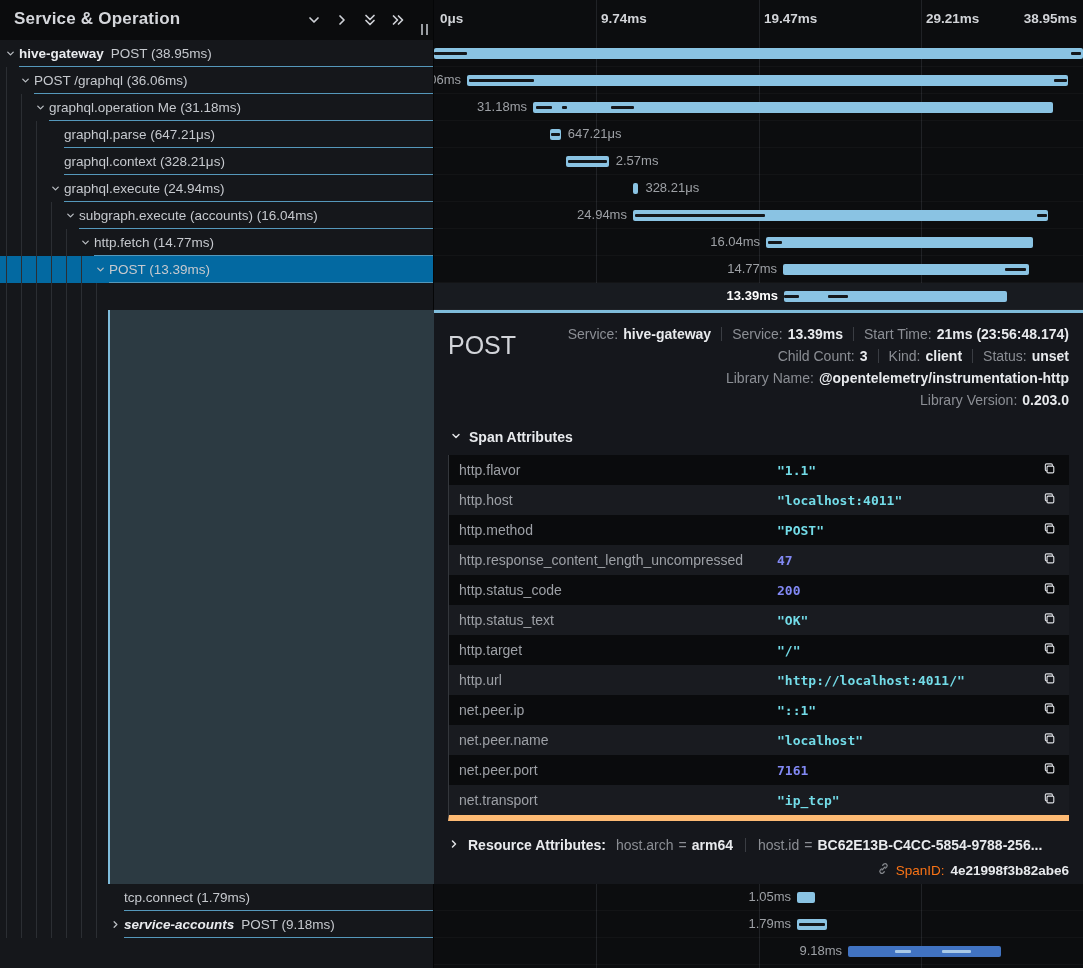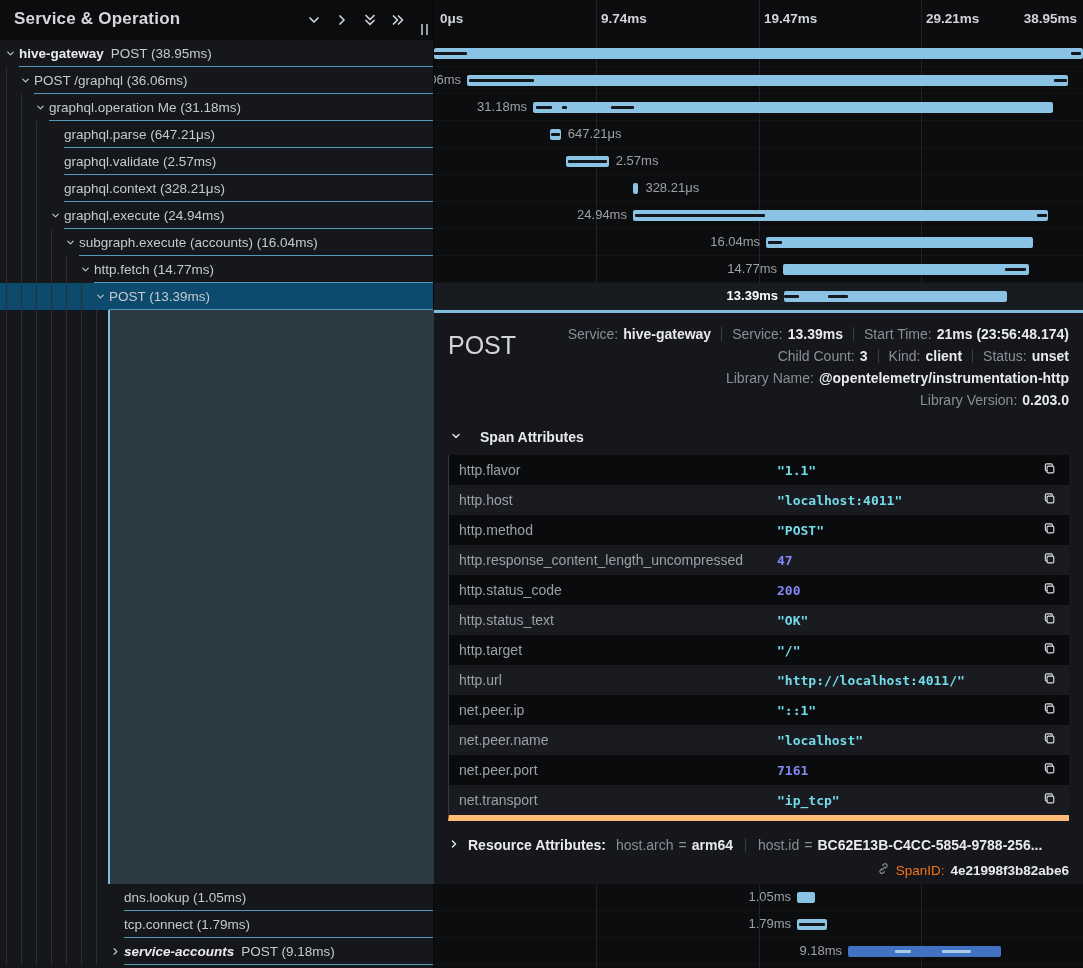--- a/index.html
+++ b/index.html
@@ -10,21 +10,21 @@
   .tree-col{position:absolute;left:0;top:0;width:434px;height:968px;background:#15171b;
             border-right:1px solid #050607;box-sizing:border-box;z-index:2;}
   .tree-header{position:relative;height:40px;background:#0b0c0d;}
   .tree-title{position:absolute;left:14px;top:9px;font-size:17px;font-weight:700;color:#d5d7db;letter-spacing:.2px;}
   .tree-controls{position:absolute;left:306px;top:12px;display:flex;gap:12px;}
   .icon-btn{width:16px;height:16px;background:none;border:none;padding:0;cursor:pointer;display:flex;}
   .split-handle{position:absolute;left:421px;top:24px;display:flex;gap:3px;cursor:col-resize;}
   .split-handle i{width:2px;height:11px;background:#9a9da2;display:block;}
 
   .tree-row{position:relative;height:27px;}
-  .tree-row.sel{background:#0c4a6e;}
+  .tree-row.sel{background:#0369a1;}
   .guide{position:absolute;top:0;bottom:0;width:1px;background:#2b2e33;}
   .tree-chevron{position:absolute;top:8px;display:flex;}
   .tw{position:absolute;top:0;bottom:0;right:0;display:flex;align-items:center;gap:7px;
       border-bottom:1px solid #5598bb;box-sizing:border-box;white-space:nowrap;overflow:hidden;}
   .svc{font-weight:700;color:#e9ebee;font-size:13.5px;}
   .svc.it{font-style:italic;}
   .op{color:#c6c9ce;font-size:13.5px;}
   .tree-detail-spacer{position:relative;height:574px;}
 
   
@@ -50,21 +50,21 @@
                border-left:2px solid #7fbcdb;box-sizing:border-box;z-index:3;}
   .detail{position:absolute;left:434px;top:310px;width:649px;height:574px;background:#15171c;
           border-top:3px solid #7fbcdb;box-sizing:border-box;z-index:3;padding:10px 14px 0 14px;}
   .dp-head{display:flex;justify-content:space-between;}
   .dp-title{font-size:25px;color:#d2d4d9;font-weight:500;margin-top:8px;}
   .dp-meta{display:flex;flex-direction:column;align-items:flex-end;}
   .mline{display:flex;align-items:center;height:22px;}
   .mlabel{color:#8b8e94;font-size:14px;}
   .mvalue{color:#e8eaed;font-size:14px;font-weight:700;margin-left:5px;white-space:nowrap;}
   .mdiv{width:1px;height:14px;background:#3a3d43;margin:0 10px;}
-  .attr-head{display:flex;align-items:center;gap:18px;margin:18px 0 10px 2px;color:#e8eaed;font-size:14px;font-weight:700;}
+  .attr-head{display:flex;align-items:center;gap:7px;margin:18px 0 10px 2px;color:#e8eaed;font-size:14px;font-weight:700;}
   .attr-table{border-left:1px solid #34373c;border-bottom:6px solid #fdba74;}
   .attr-row{display:flex;align-items:center;height:30px;padding:0 10px;box-sizing:border-box;}
   .attr-row.odd{background:#0a0b0d;}
   .attr-row.even{background:#191b20;}
   .akey{flex:0 0 318px;font-size:14px;color:#9da0a6;white-space:nowrap;overflow:hidden;}
   .aval{flex:1;font-family:"DejaVu Sans Mono",monospace;font-size:13px;font-weight:700;white-space:nowrap;}
   .aval.string{color:#73dce8;}
   .aval.number{color:#8289f4;}
   .copy-btn{width:18px;height:18px;background:none;border:none;padding:0;cursor:pointer;display:flex;align-items:center;justify-content:center;}
   .res-row{display:flex;align-items:center;margin-top:16px;font-size:14px;white-space:nowrap;overflow:hidden;}
@@ -148,28 +148,20 @@
           <div class="tw" style="left: 49px;">
             <span class="op">graphql.operation Me (31.18ms)</span>
           </div>
         </div>
         <div class="tree-row">
           <div class="guide" style="left: 6px;"></div>
           <div class="guide" style="left: 21px;"></div>
           <div class="guide" style="left: 36px;"></div>
           <div class="tw" style="left: 64px; align-items: center;">
             <span class="op">graphql.parse (647.21μs)</span>
-          </div>
-        </div>
-        <div class="tree-row">
-          <div class="guide" style="left: 6px;"></div>
-          <div class="guide" style="left: 21px;"></div>
-          <div class="guide" style="left: 36px;"></div>
-          <div class="tw" style="left: 64px;">
-            <span class="op">graphql.validate (2.57ms)</span>
           </div>
         </div>
         <div class="tree-row">
           <div class="guide" style="left: 6px;"></div>
           <div class="guide" style="left: 21px;"></div>
           <div class="guide" style="left: 36px;"></div>
           <div class="tw" style="left: 64px;">
             <span class="op">graphql.context (328.21μs)</span>
           </div>
         </div>

